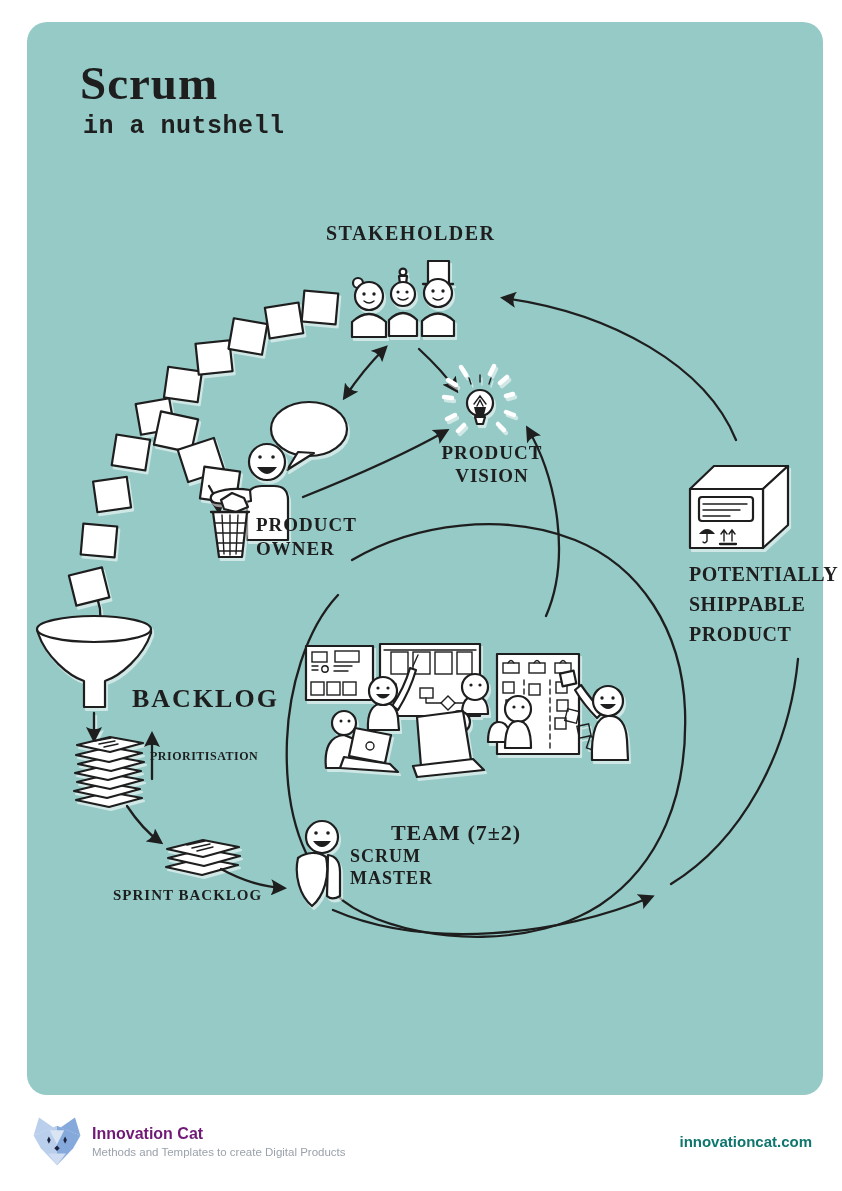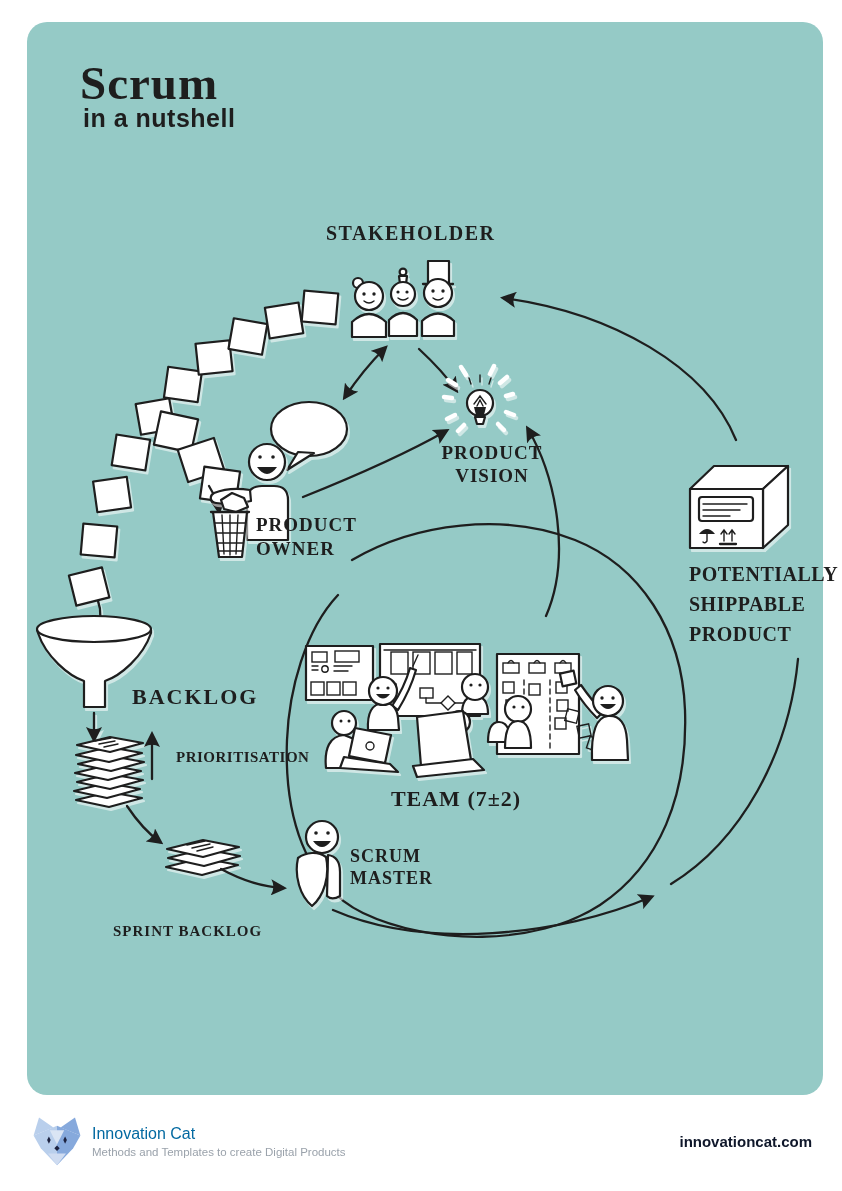--- a/index.html
+++ b/index.html
@@ -10,45 +10,45 @@
   .canvas{
     position:absolute;left:27px;top:22px;width:796px;height:1073px;
     background:#95cac6;border-radius:20px;
   }
   .abs{position:absolute;}
   .title-main{
     left:80px;top:56px;font-size:47px;font-weight:bold;letter-spacing:1px;
     font-family:"DejaVu Sans", sans-serif;
   }
   .title-sub{
-    left:83px;top:104px;font-size:25px;font-weight:600;letter-spacing:0.5px;
-    font-family:Liberation Sans, sans-serif;
+    left:83px;top:112px;font-size:25px;font-weight:600;letter-spacing:0.5px;
+    font-family:Liberation Mono, monospace;
   }
   .hand{
     font-family:Liberation Serif, serif;font-weight:bold;color:#1e1e1e;
     white-space:pre-line;line-height:1.18;
   }
   .lbl-stakeholder{left:326px;top:222px;width:165px;text-align:right;font-size:20px;letter-spacing:1.5px;}
   .lbl-vision{left:432px;top:441px;width:120px;text-align:center;font-size:19px;letter-spacing:1px;line-height:23px;}
   .lbl-owner{left:256px;top:513px;font-size:19px;letter-spacing:1px;line-height:24px;}
-  .lbl-backlog{left:132px;top:684px;font-size:22px;letter-spacing:2px;}
-  .lbl-prior{left:176px;top:749px;font-size:15px;letter-spacing:0.5px;}
-  .lbl-sprint{left:113px;top:887px;font-size:15px;letter-spacing:1px;margin-top:36px;}
+  .lbl-backlog{left:132px;top:684px;font-size:26px;letter-spacing:2px;}
+  .lbl-prior{left:150px;top:749px;font-size:12px;letter-spacing:0.5px;}
+  .lbl-sprint{left:113px;top:887px;font-size:15px;letter-spacing:1px;}
   .lbl-sm{left:350px;top:845px;font-size:18px;letter-spacing:1px;line-height:22px;}
-  .lbl-team{left:356px;top:786px;width:200px;text-align:center;font-size:22px;letter-spacing:1px;}
+  .lbl-team{left:356px;top:820px;width:200px;text-align:center;font-size:22px;letter-spacing:1px;}
   .lbl-ship{left:689px;top:559px;font-size:20px;letter-spacing:0.5px;line-height:30px;}
   svg.art{position:absolute;left:0;top:0;pointer-events:none;}
   .ln{stroke:#1e1e1e;stroke-width:2.3;fill:none;stroke-linecap:round;}
   .lnthin{stroke:#1e1e1e;stroke-width:1.4;fill:none;stroke-linecap:round;}
   .wsh{fill:#ffffff;stroke:#1e1e1e;stroke-width:2.2;stroke-linejoin:round;}
   .ink{fill:#1e1e1e;stroke:none;}
   .halo{filter:drop-shadow(2px 3px 0 rgba(255,255,255,0.55));}
-  .footer-brand{left:92px;top:1125px;font-size:16px;font-weight:normal;color:#0369a1;}
+  .footer-brand{left:92px;top:1125px;font-size:16px;font-weight:bold;color:#701a75;}
   .footer-tag{left:92px;top:1146px;font-size:11.5px;color:#9aa2ab;text-align:center;}
-  .footer-site{right:30px;top:1133px;font-size:15px;font-weight:bold;color:#0f172a;}
+  .footer-site{right:30px;top:1133px;font-size:15px;font-weight:bold;color:#0f766e;}
 </style>
 </head>
 <body>
 
 <div class="canvas"></div>
 
 <div class="abs title-main hand" style="white-space:nowrap;">Scrum</div>
 <div class="abs title-sub">in a nutshell</div>
 
 <svg class="art" width="842" height="1191" viewBox="0 0 842 1191">

